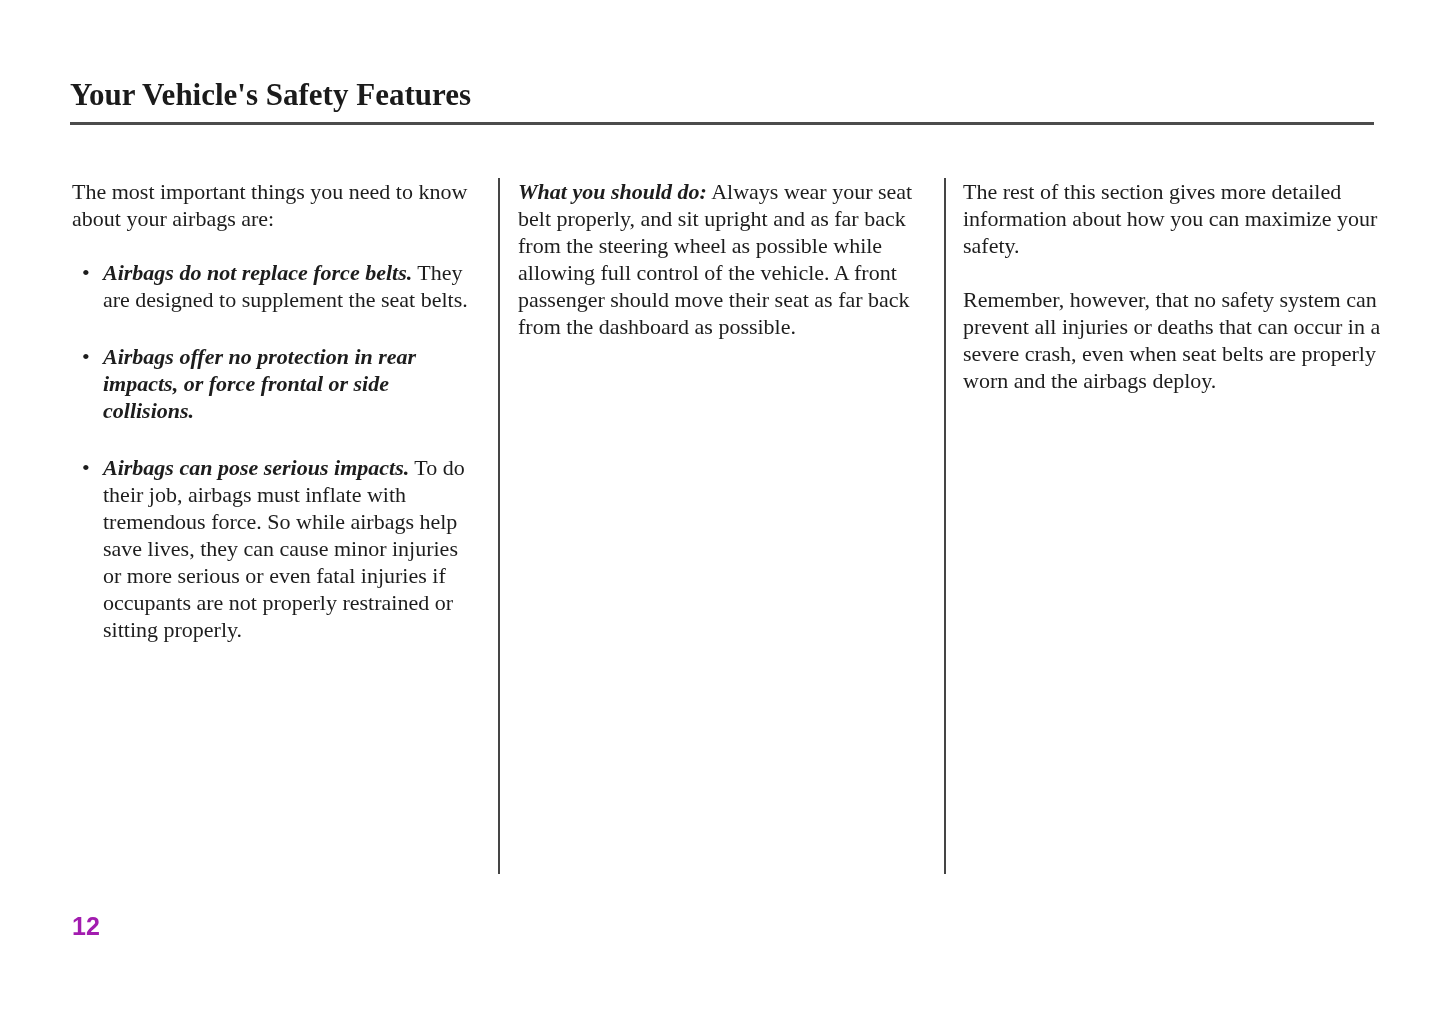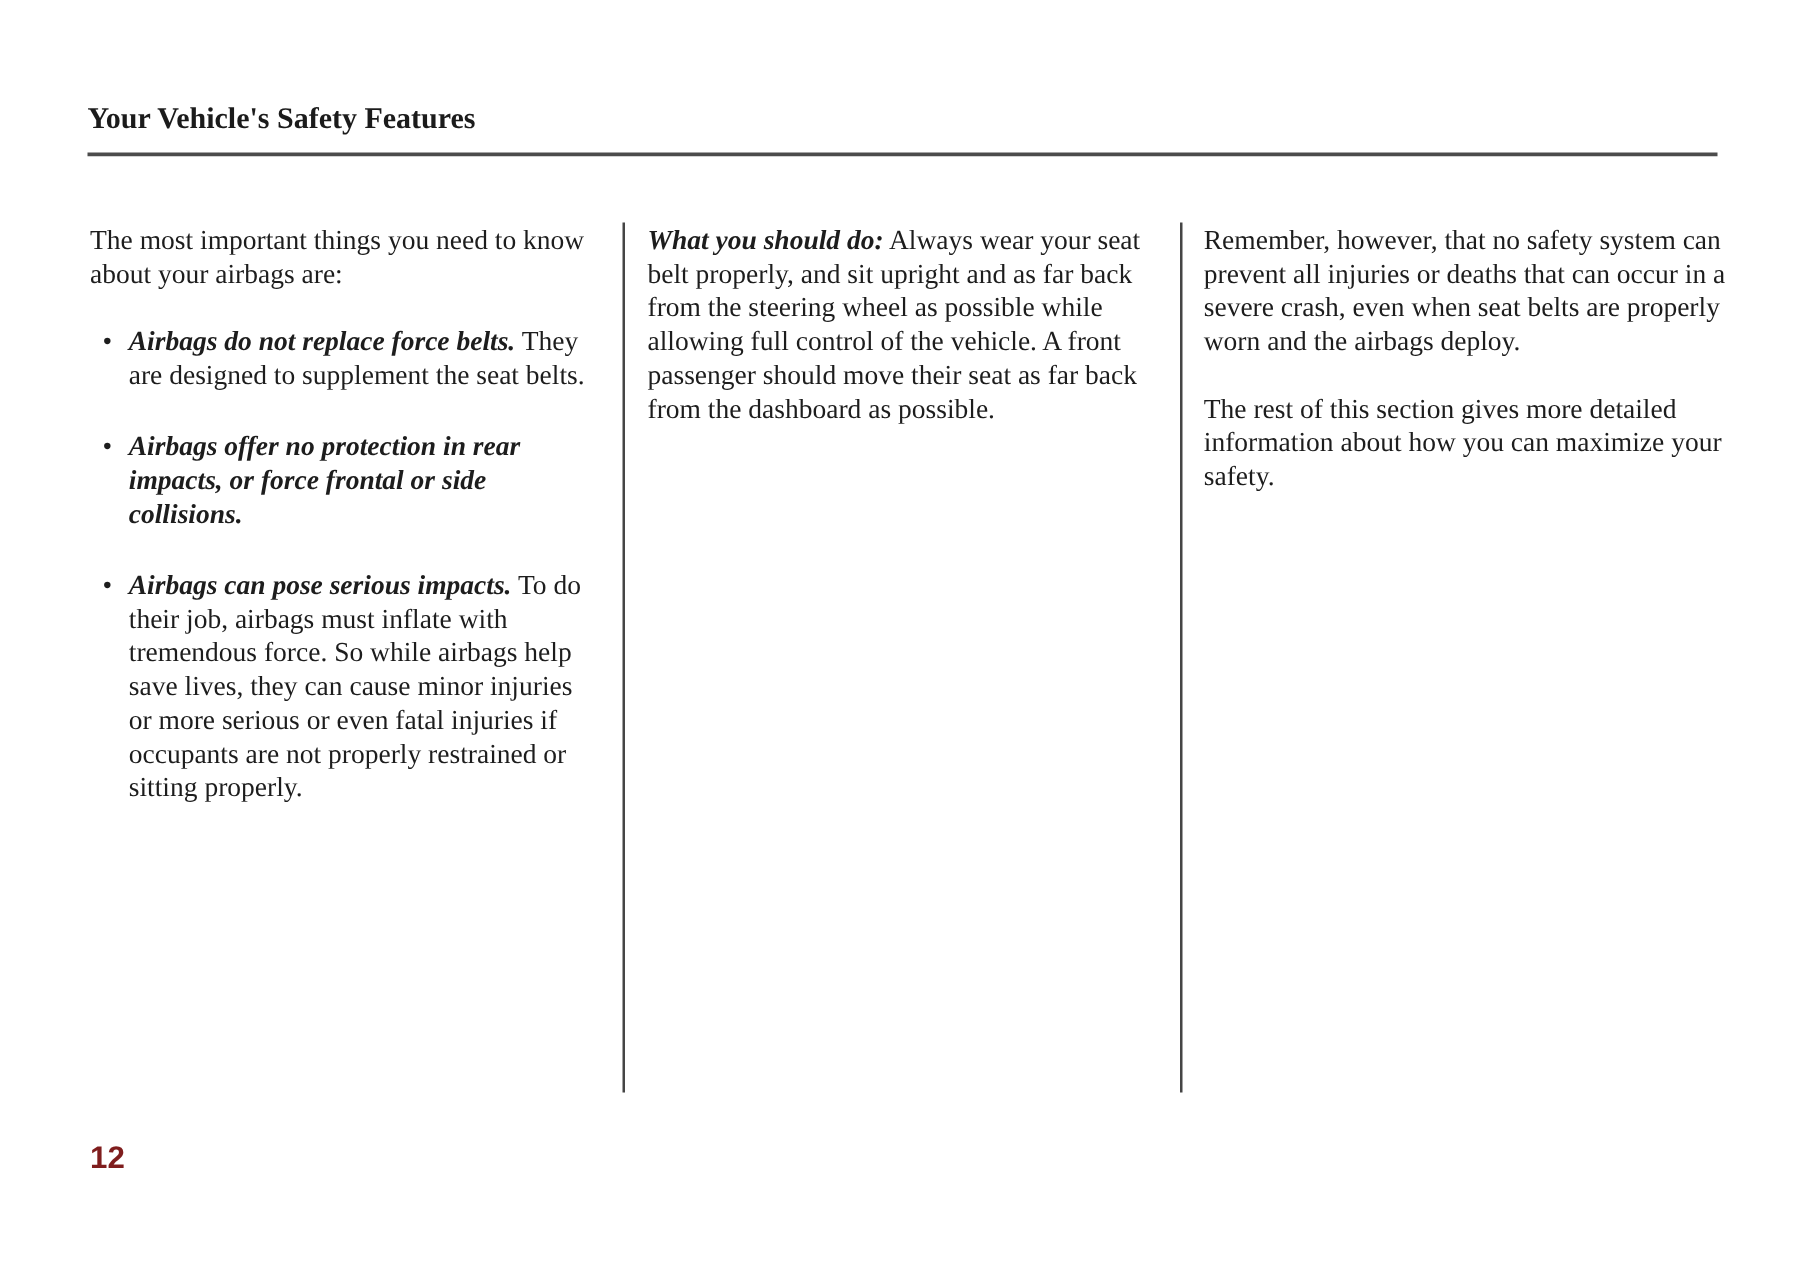--- a/index.html
+++ b/index.html
@@ -17,21 +17,21 @@
     overflow: hidden;
     box-sizing: border-box;
   }
   .header {
     position: absolute;
     left: 70px;
     right: 71px;
     top: 76px;
   }
   .page-title {
-    font-size: 24px;
+    font-size: 31px;
     font-weight: bold;
     line-height: 38px;
     letter-spacing: 0px;
     color: #1b1b1b;
     margin: 0;
   }
   .title-rule {
     margin-top: 8px;
     height: 3px;
     background: #4c4c4c;
@@ -92,21 +92,21 @@
   .bullet-text {
     flex: 1;
   }
   .page-number {
     position: absolute;
     left: 72px;
     top: 912px;
     font-family: "Liberation Sans", "DejaVu Sans", sans-serif;
     font-size: 25px;
     font-weight: bold;
-    color: #7f1d1d;
+    color: #a21caf;
   }
 </style>
 </head>
 <body>
 
 <div class="page">
 
   <div class="header">
     <h1 class="page-title">Your Vehicle's Safety Features</h1>
     <div class="title-rule"></div>
@@ -135,21 +135,21 @@
 
     <div class="v-divider"></div>
 
     <div class="col col-2">
       <p class="para"><span class="lead">What you should do:</span> <span>Always wear your seat belt properly, and sit upright and as far back from the steering wheel as possible while allowing full control of the vehicle. A front passenger should move their seat as far back from the dashboard as possible.</span></p>
     </div>
 
     <div class="v-divider"></div>
 
     <div class="col col-3">
+      <p class="para">The rest of this section gives more detailed information about how you can maximize your safety.</p>
       <p class="para">Remember, however, that no safety system can prevent all injuries or deaths that can occur in a severe crash, even when seat belts are properly worn and the airbags deploy.</p>
-      <p class="para">The rest of this section gives more detailed information about how you can maximize your safety.</p>
     </div>
 
   </div>
 
   <div class="page-number">12</div>
 
 </div>
 
 </body></html>

